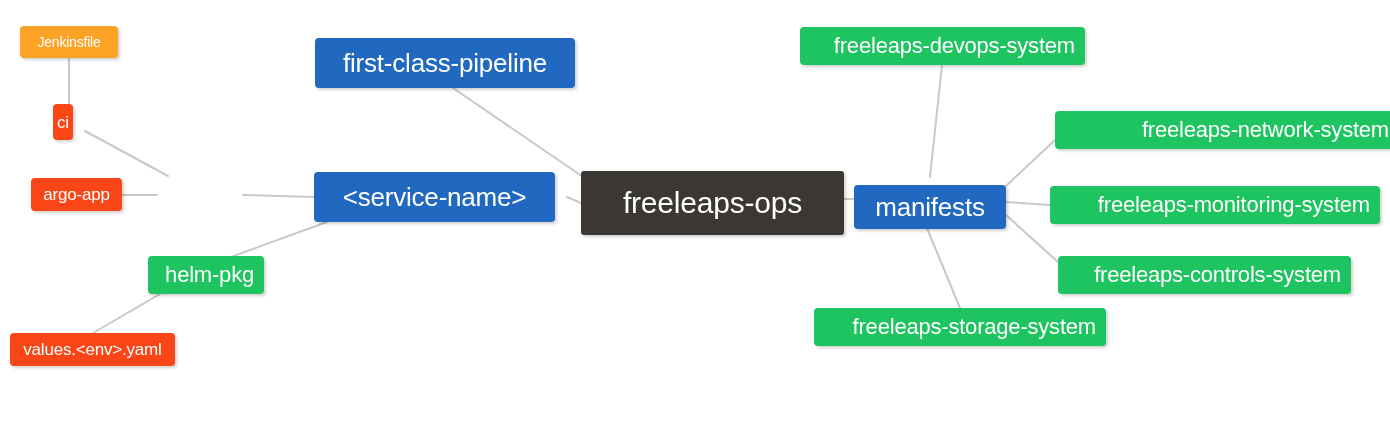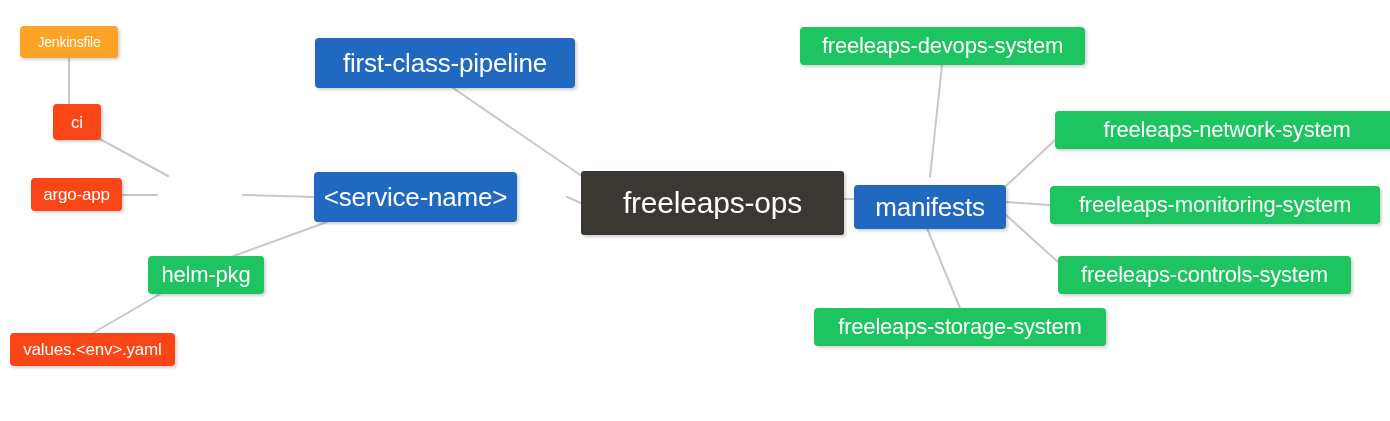--- a/index.html
+++ b/index.html
@@ -43,20 +43,21 @@
   }
   .lvl-root {
     font-size: 30px;
     border-radius: 3px;
   }
   .lvl-1 {
     font-size: 26px;
   }
   .lvl-2 {
     font-size: 22px;
+    justify-content: flex-end;
   }
   .lvl-3 {
     font-size: 17px;
   }
   .lvl-4 {
     font-size: 14px;
   }
 </style>
 </head>
 <body>
@@ -74,33 +75,33 @@
       <path d="M 160 294 L 93 333" stroke="#c8c8c8" stroke-width="2" fill="none" stroke-linecap="round"></path>
       <path d="M 930 177 L 942 65" stroke="#c8c8c8" stroke-width="2" fill="none" stroke-linecap="round"></path>
       <path d="M 1006 186 L 1055 140" stroke="#c8c8c8" stroke-width="2" fill="none" stroke-linecap="round"></path>
       <path d="M 1006 202 L 1050 205" stroke="#c8c8c8" stroke-width="2" fill="none" stroke-linecap="round"></path>
       <path d="M 1006 215 L 1058 262" stroke="#c8c8c8" stroke-width="2" fill="none" stroke-linecap="round"></path>
       <path d="M 924 221 L 960 308" stroke="#c8c8c8" stroke-width="2" fill="none" stroke-linecap="round"></path>
     </svg>
 <div class="node lvl-root" style="left: 581px; top: 171px; width: 263px; height: 64px; background: rgb(59, 55, 51);">
       <span>freeleaps-ops</span>
     </div>
-    <div class="node lvl-1" style="left: 314px; top: 172px; width: 203px; height: 50px; background: rgb(32, 104, 192);">
+    <div class="node lvl-1" style="left: 314px; top: 172px; width: 241px; height: 50px; background: rgb(32, 104, 192);">
       <span>&lt;service-name&gt;</span>
     </div>
     <div class="node lvl-1" style="left: 854px; top: 185px; width: 152px; height: 44px; background: rgb(32, 104, 192);">
       <span>manifests</span>
     </div>
     <div class="node lvl-1" style="left: 315px; top: 38px; width: 260px; height: 50px; background: rgb(32, 104, 192);">
       <span>first-class-pipeline</span>
     </div>
     <div class="node lvl-2" style="left: 148px; top: 256px; width: 116px; height: 38px; background: rgb(30, 196, 95);">
       <span>helm-pkg</span>
     </div>
-    <div class="node lvl-3" style="left: 53px; top: 104px; width: 48px; height: 36px; background: rgb(250, 70, 22);">
+    <div class="node lvl-3" style="left: 53px; top: 104px; width: 20px; height: 36px; background: rgb(250, 70, 22);">
       <span>ci</span>
     </div>
     <div class="node lvl-4" style="left: 20px; top: 26px; width: 98px; height: 32px; background: rgb(252, 163, 38);">
       <span>Jenkinsfile</span>
     </div>
     <div class="node lvl-3" style="left: 10px; top: 333px; width: 165px; height: 33px; background: rgb(250, 70, 22);">
       <span>values.&lt;env&gt;.yaml</span>
     </div>
     <div class="node lvl-3" style="left: 31px; top: 178px; width: 91px; height: 33px; background: rgb(250, 70, 22);">
       <span>argo-app</span>

